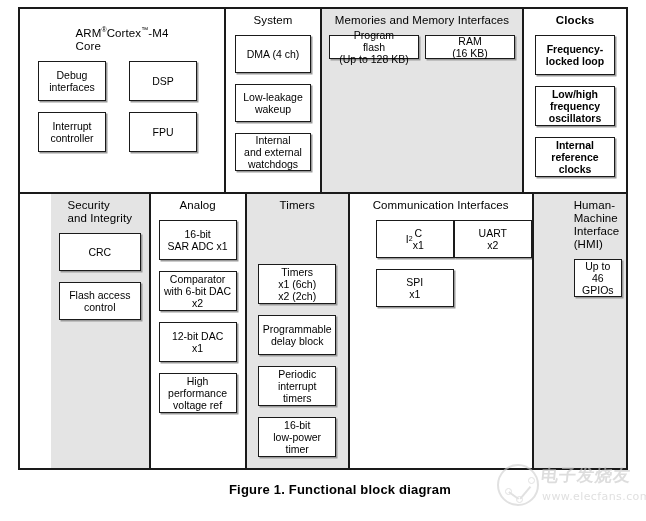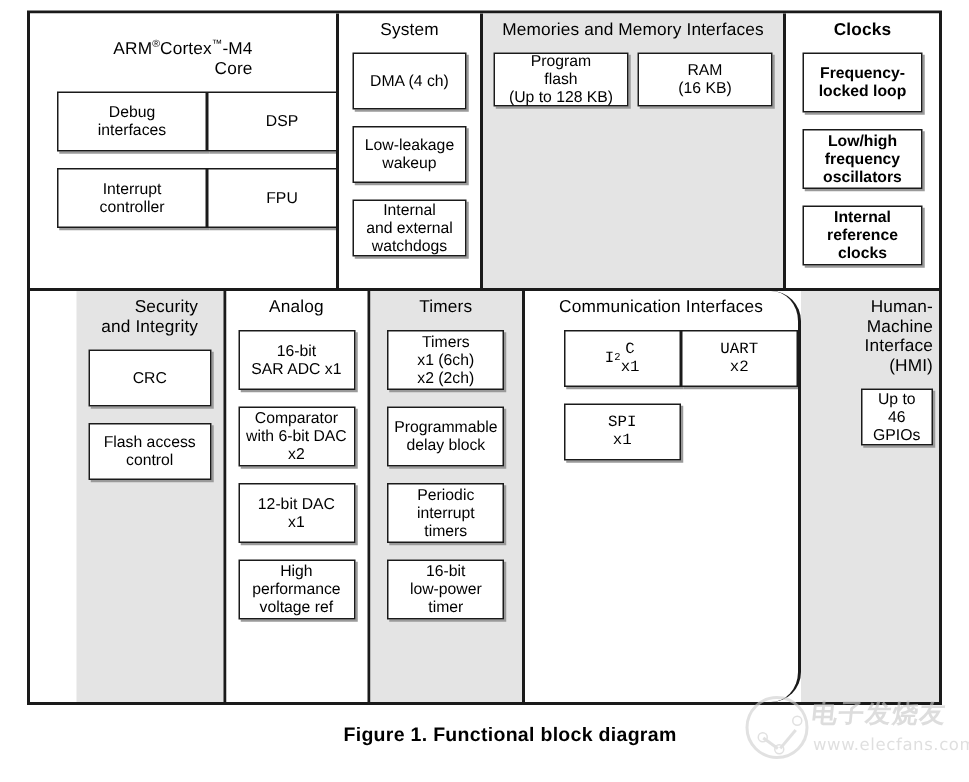--- a/index.html
+++ b/index.html
@@ -49,21 +49,21 @@
     flex-direction: column;
     align-items: center;
     overflow: hidden;
   }
   .col:last-child { border-right: none; }
   .col.shaded { background: #e4e4e4; }
 
   .col-title {
     font-size: 11.5px;
     line-height: 13px;
-    text-align: right;
+    text-align: left;
     white-space: pre-line;
     margin-bottom: 8px;
     letter-spacing: 0.1px;
   }
 
   
   .blocks {
     width: 100%;
     display: flex;
     flex-wrap: wrap;
@@ -81,28 +81,28 @@
     white-space: pre-line;
     display: flex;
     align-items: center;
     justify-content: center;
     padding: 1px 2px;
     box-shadow: 1.5px 1.5px 0 0 #9a9a9a;
     margin: 0 0 11px 0;
   }
 
   
-  .core-blk   { width: 100px; height: 40px; }
+  .core-blk   { width: 68px; height: 40px; }
   .sys-blk    { width: 76px; height: 38px; }
-  .mem-blk    { width: 90px; height: 36px; }
+  .mem-blk    { width: 90px; height: 24px; }
   .clk-blk    { width: 80px; height: 40px; }
   .sec-blk    { width: 82px; height: 38px; }
   .ana-blk    { width: 78px; height: 40px; }
   .tim-blk    { width: 78px; height: 40px; }
-  .com-blk    { width: 78px; height: 38px; font-family: Liberation Mono, monospace; }
+  .com-blk    { width: 78px; height: 38px; }
   .hmi-blk    { width: 76px; height: 38px; }
 
   
   .grid2 {
     width: 100%;
     display: grid;
     grid-template-columns: 1fr 1fr;
     justify-items: center;
     row-gap: 0;
   }
@@ -264,38 +264,38 @@
 with 6-bit DAC
 x2</div>
         <div class="blk ana-blk">12-bit DAC
 x1</div>
         <div class="blk ana-blk">High
 performance
 voltage ref</div>
       </div>
     </div>
 
-    <div class="col shaded" style="width:114px;">
+    <div class="col shaded" style="width:114px;gap:44px;">
       <div class="col-title">Timers</div>
       <div class="blocks">
         <div class="blk tim-blk">Timers
 x1 (6ch)
 x2 (2ch)</div>
         <div class="blk tim-blk">Programmable
 delay block</div>
         <div class="blk tim-blk">Periodic
 interrupt
 timers</div>
         <div class="blk tim-blk">16-bit
 low-power
 timer</div>
       </div>
     </div>
 
-    <div class="col" style="width:204px;border-radius:20px;">
+    <div class="col" style="width:204px;">
       <div class="col-title">Communication Interfaces</div>
       <div class="grid2-left" style="padding-left:22px;">
         <div class="blk com-blk">I<sup>2</sup>C<br>x1</div>
         <div class="blk com-blk">UART
 x2</div>
         <div class="blk com-blk">SPI
 x1</div>
         <div style="width:78px;height:38px;"></div>
       </div>
     </div>

